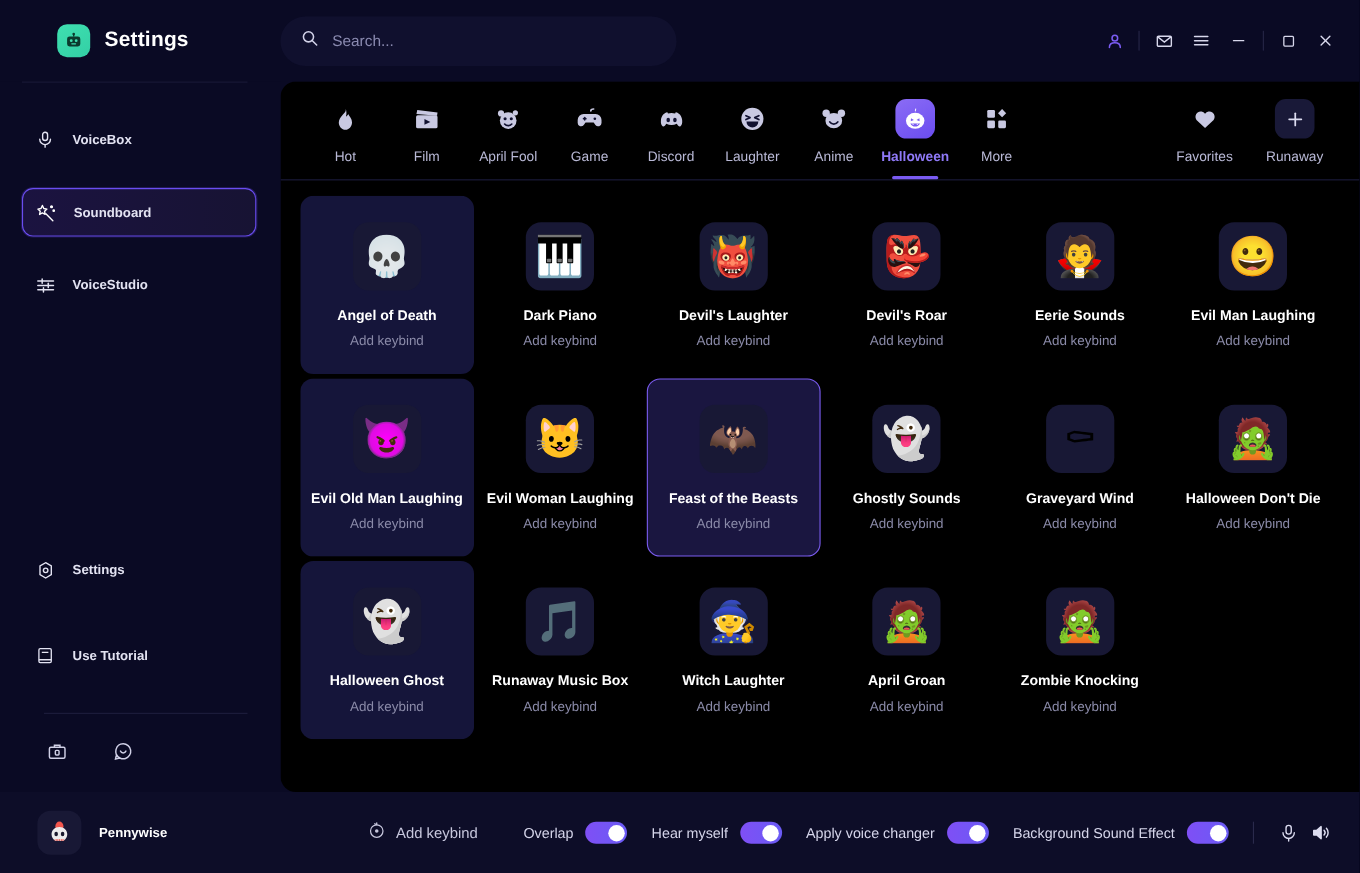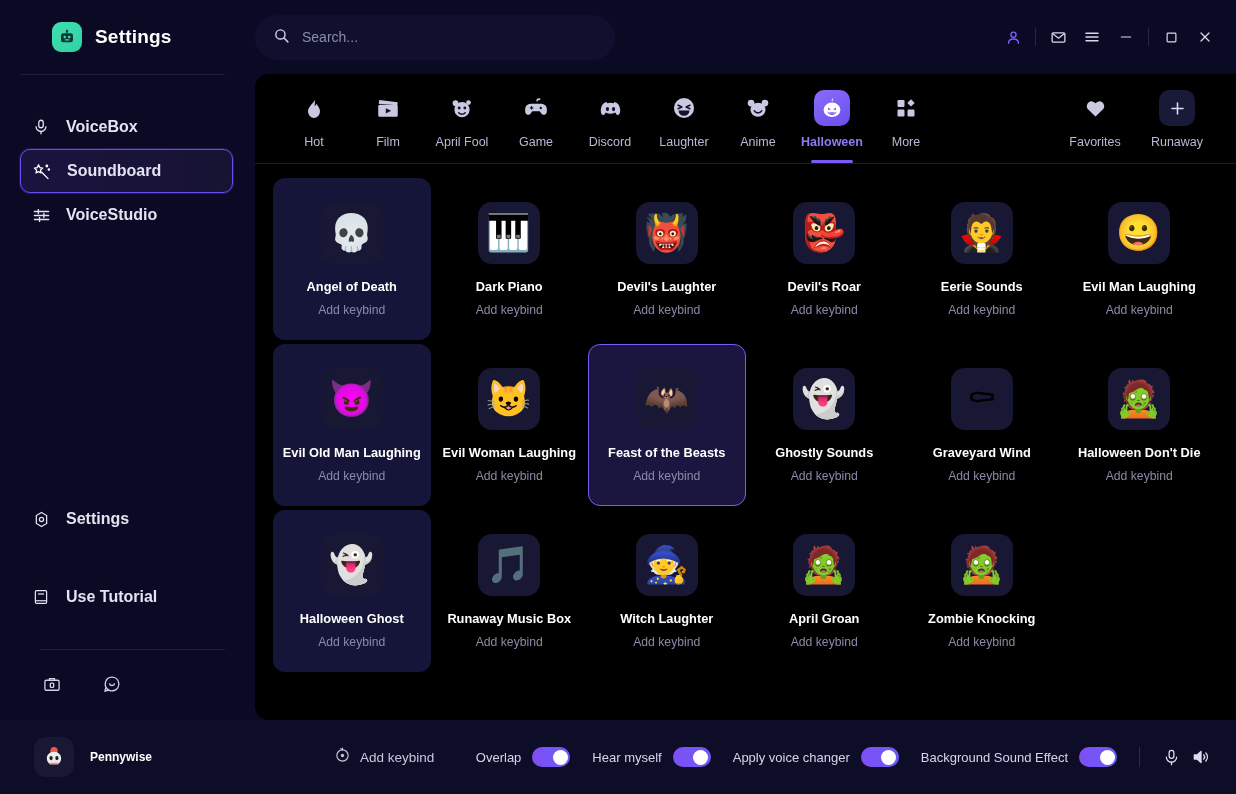--- a/index.html
+++ b/index.html
@@ -85,24 +85,24 @@
   .side-div {
     height: 1px; background: #1d1d3d;
     margin: 0 30px 30px 20px;
   }
   .side-item {
     height: 44px;
     margin: 0 22px 0 20px;
     display: flex; align-items: center; gap: 14px;
     padding-left: 10px;
     border-radius: 10px;
-    color: #e3e3f2; font-size: 16px; font-weight: bold;
+    color: #e3e3f2; font-size: 12px; font-weight: bold;
     cursor: pointer;
   }
-  .side-item + .side-item { }
+  .side-item + .side-item { margin-top: 22px; }
   .side-item.active {
     background: linear-gradient(90deg,#1b1340 0%,#171333 100%);
     border: 1px solid #6a4df0;
     box-shadow: 0 0 0 1px rgba(106,77,240,.25);
   }
   .side-item .sico { width: 22px; display:flex; align-items:center; justify-content:center; }
   .side-bottom { margin-top: auto; padding-bottom: 22px; }
   .side-bottom .side-item + .side-item { margin-top: 34px; }
   .side-div2 { height: 1px; background: #1d1d3d; margin: 30px 30px 24px 40px; }
   .side-mini {

